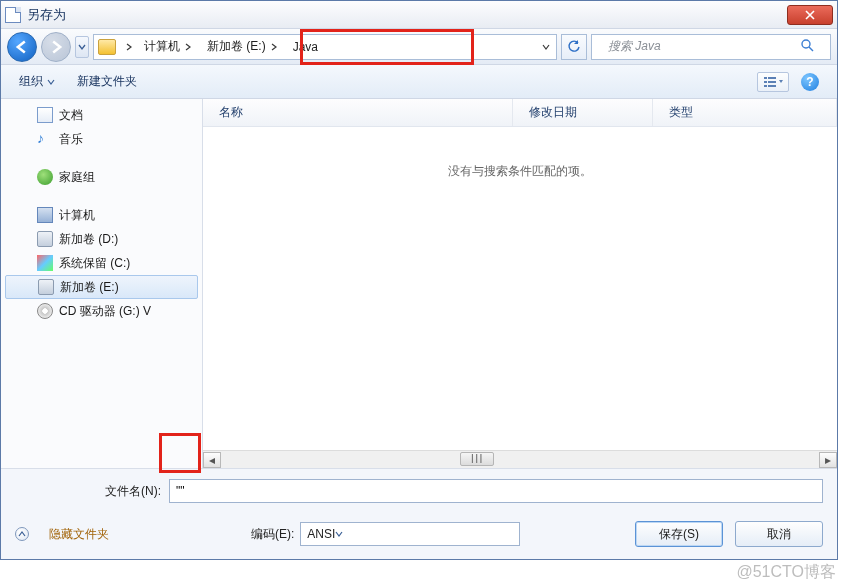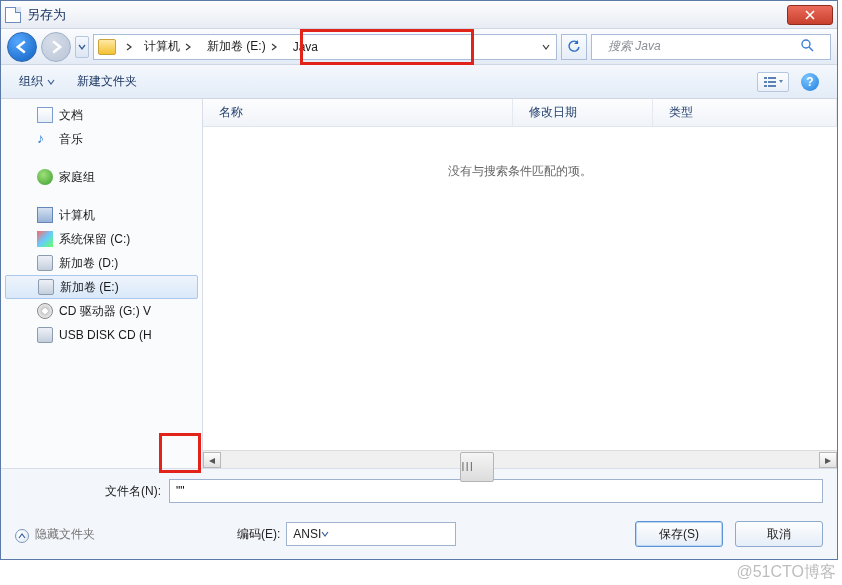--- a/index.html
+++ b/index.html
@@ -47,33 +47,33 @@
 .content{flex:1;display:flex;flex-direction:column;background:#fff;}
 .columns{height:28px;border-bottom:1px solid #e1e6ee;display:flex;align-items:flex-start;background:linear-gradient(#fdfdfe,#f0f3f8);}
 .col{padding:0 16px;height:100%;display:flex;align-items:center;border-right:1px solid #e4e8ef;color:#24416e;}
 .col.name{width:310px;}
 .col.date{width:140px;}
 .col.type{flex:1;}
 .emptymsg{flex:1;display:flex;align-items:flex-start;justify-content:center;padding-top:36px;color:#666;}
 .hscroll{height:18px;background:#f0f0f0;border-top:1px solid #dcdcdc;display:flex;align-items:center;}
 .hs-btn{width:18px;height:16px;background:linear-gradient(#fdfdfd,#e2e2e2);border:1px solid #b8b8b8;display:flex;align-items:center;justify-content:center;color:#555;}
 .hs-track{flex:1;height:16px;position:relative;}
-.hs-thumb{position:absolute;left:40%;top:0;width:34px;height:30px;background:linear-gradient(#f5f5f5,#dcdcdc);border:1px solid #b5b5b5;border-radius:2px;display:flex;align-items:center;justify-content:flex-start;color:#777;letter-spacing:1px;}
+.hs-thumb{position:absolute;left:40%;top:0;width:34px;height:14px;background:linear-gradient(#f5f5f5,#dcdcdc);border:1px solid #b5b5b5;border-radius:2px;display:flex;align-items:center;justify-content:center;color:#777;letter-spacing:1px;}
 .bottom{border-top:1px solid #d8dee9;background:#f3f6fb;padding:10px 14px 12px 14px;display:flex;flex-direction:column;gap:10px;}
 .frow{display:flex;align-items:center;gap:8px;}
 .frow .lbl{width:146px;text-align:right;color:#222;}
 .txtfield{flex:1;height:24px;border:1px solid #9fb3cf;background:#fff;padding:0 6px;}
 .selectfield{flex:1;height:24px;border:1px solid #9fb3cf;background:#fff;display:flex;align-items:center;padding:0 6px;position:relative;}
 .selectfield .dd2{position:absolute;right:2px;top:2px;width:18px;height:18px;border:1px solid #b6c6df;background:linear-gradient(#fbfdff,#e2ebf6);display:flex;align-items:center;justify-content:center;}
 .redbox2{position:absolute;left:158px;top:432px;width:42px;height:40px;border:3px solid #e2231a;pointer-events:none;}
 .actionrow{display:flex;align-items:center;gap:12px;padding-top:8px;}
-.hidefolders{display:flex;align-items:flex-end;gap:6px;color:#737373;}
+.hidefolders{display:flex;align-items:center;gap:20px;color:#a16207;}
 .hidefolders .circ{width:14px;height:14px;border:1px solid #7f98bc;border-radius:50%;background:radial-gradient(circle at 35% 35%,#fff,#dfe8f4);display:flex;align-items:center;justify-content:center;}
 .encrow{margin-left:130px;display:flex;align-items:center;gap:6px;}
-.encfield{width:170px;height:24px;border:1px solid #9fb3cf;background:#fff;display:flex;align-items:center;padding:0 6px;position:relative;}
+.encfield{width:220px;height:24px;border:1px solid #9fb3cf;background:#fff;display:flex;align-items:center;padding:0 6px;position:relative;}
 .btn{width:88px;height:26px;border:1px solid #8da9cd;background:linear-gradient(#fefefe,#e5edf7);border-radius:3px;display:flex;align-items:center;justify-content:center;color:#1a1a1a;}
 .btn.primary{border:1px solid #5b93d6;box-shadow:0 0 0 1px #bcd7f4 inset;}
 .watermark{position:absolute;right:6px;bottom:2px;color:#bdbdbd;font-size:16px;}
 .chev-svg{width:8px;height:8px;}
 </style>
 </head>
 <body>
 
 <div class="window">
 
@@ -196,38 +196,34 @@
       <div class="sb-item lvl1">
           <span class="sb-ico ico-home"></span>
           <span>家庭组</span>
         </div>
       <div class="sb-spacer"></div>
       <div class="sb-item lvl1">
           <span class="sb-ico ico-pc"></span>
           <span>计算机</span>
         </div>
       <div class="sb-item">
+          <span class="sb-ico ico-drv"></span>
+          <span>新加卷 (D:)</span>
+        </div>
+      <div class="sb-item">
           <span class="sb-ico ico-flag"></span>
           <span>系统保留 (C:)</span>
-        </div>
-      <div class="sb-item">
-          <span class="sb-ico ico-drv"></span>
-          <span>新加卷 (D:)</span>
         </div>
       <div class="sb-item selected">
           <span class="sb-ico ico-drv"></span>
           <span>新加卷 (E:)</span>
         </div>
       <div class="sb-item">
           <span class="sb-ico ico-cd"></span>
           <span>CD 驱动器 (G:) V</span>
-        </div>
-      <div class="sb-item">
-          <span class="sb-ico ico-drv"></span>
-          <span>USB DISK CD (H</span>
         </div>
     </div>
 
     <div class="content">
       <div class="columns">
         <div class="col name">
             <span>名称</span>
           </div>
         <div class="col date">
             <span>修改日期</span>

